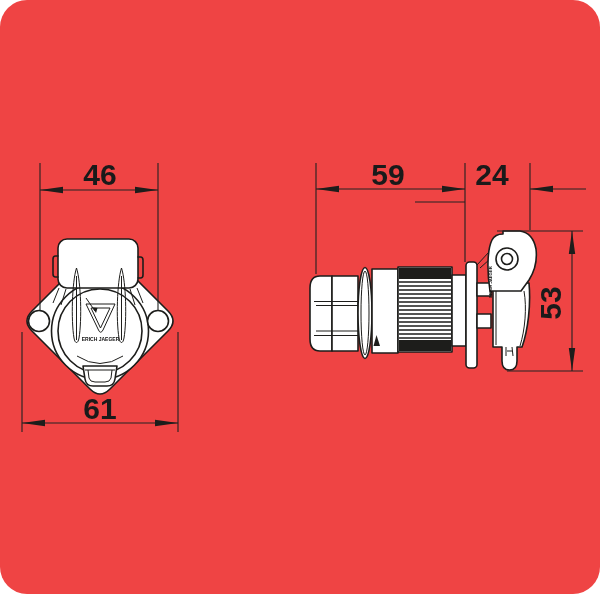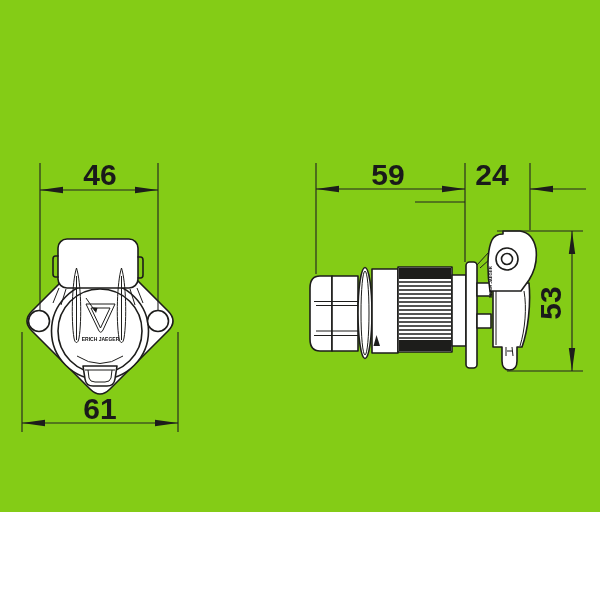--- a/index.html
+++ b/index.html
@@ -1,17 +1,17 @@
 <!DOCTYPE html>
 <html><head>
 <meta charset="utf-8">
 <style>
   html,body{margin:0;padding:0;background:#ffffff;}
-  .canvas{position:relative;width:600px;height:512px;background:#84cc16;overflow:hidden;
-          font-family:"Liberation Sans", sans-serif;}
+  .canvas{position:relative;width:600px;height:594px;background:#ef4444;overflow:hidden;
+          font-family:"Liberation Sans", sans-serif;border-radius:27px;}
   svg{position:absolute;left:0;top:0;}
   .obj{fill:none;stroke:#1d1d1b;stroke-width:1.6;stroke-linejoin:round;stroke-linecap:round;}
   .objw{fill:#ffffff;stroke:#1d1d1b;stroke-width:1.6;stroke-linejoin:round;}
   .thin{fill:none;stroke:#1d1d1b;stroke-width:1;stroke-linejoin:round;}
   .dim{fill:none;stroke:#222222;stroke-width:1.1;}
   .arr{fill:#1d1d1b;stroke:none;}
   .dimtext{font-family:"Liberation Sans", sans-serif;font-weight:700;font-size:30px;fill:#1a1a1a;}
   .tinytext{font-family:"Liberation Sans", sans-serif;font-weight:700;font-size:5px;fill:#111;}
   .microtext{font-family:"Liberation Sans", sans-serif;font-weight:700;font-size:4.2px;fill:#111;}
 </style>

